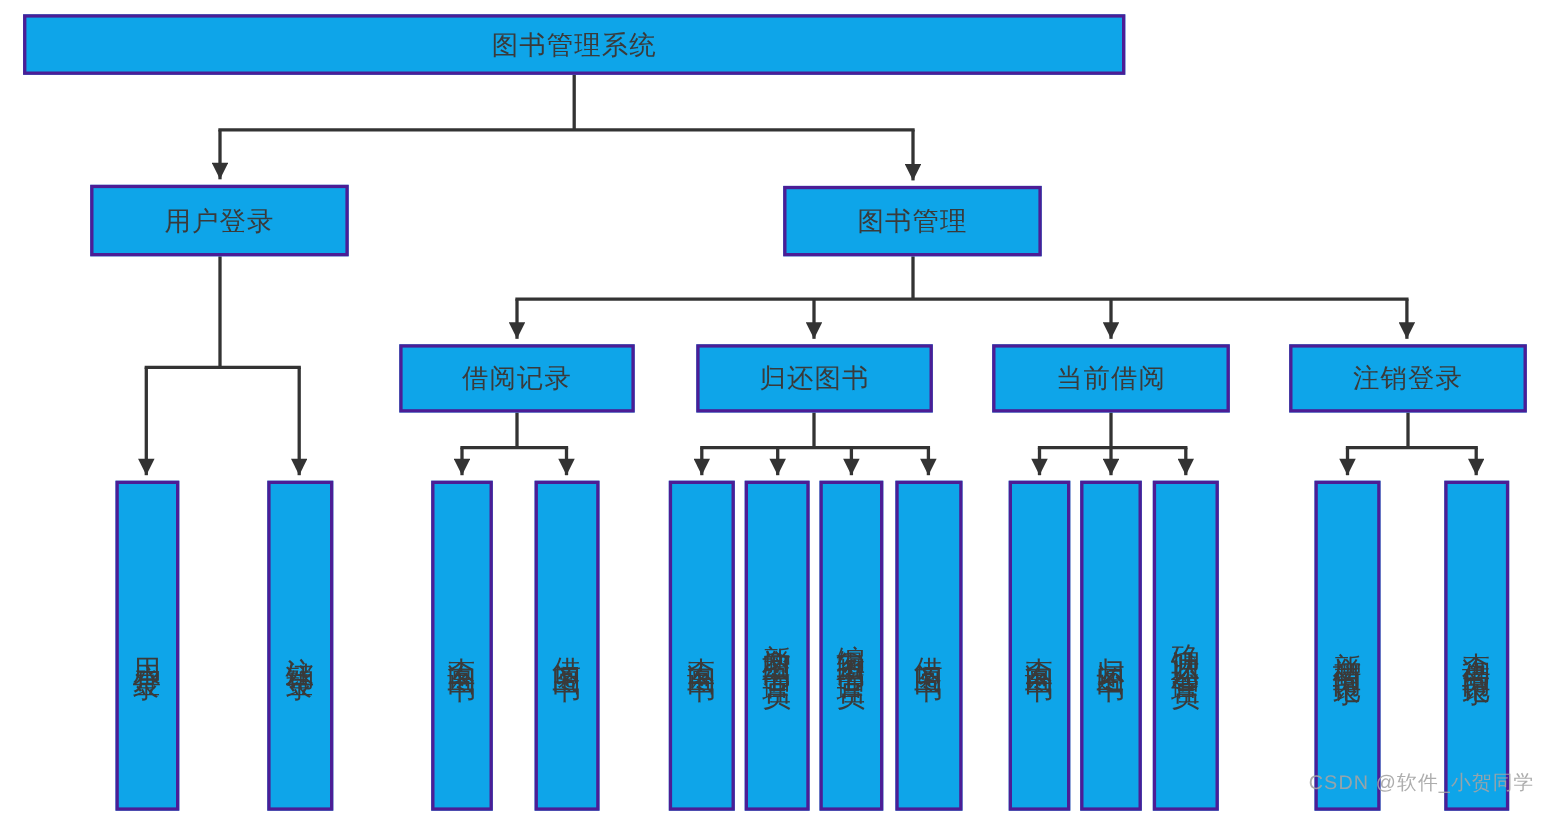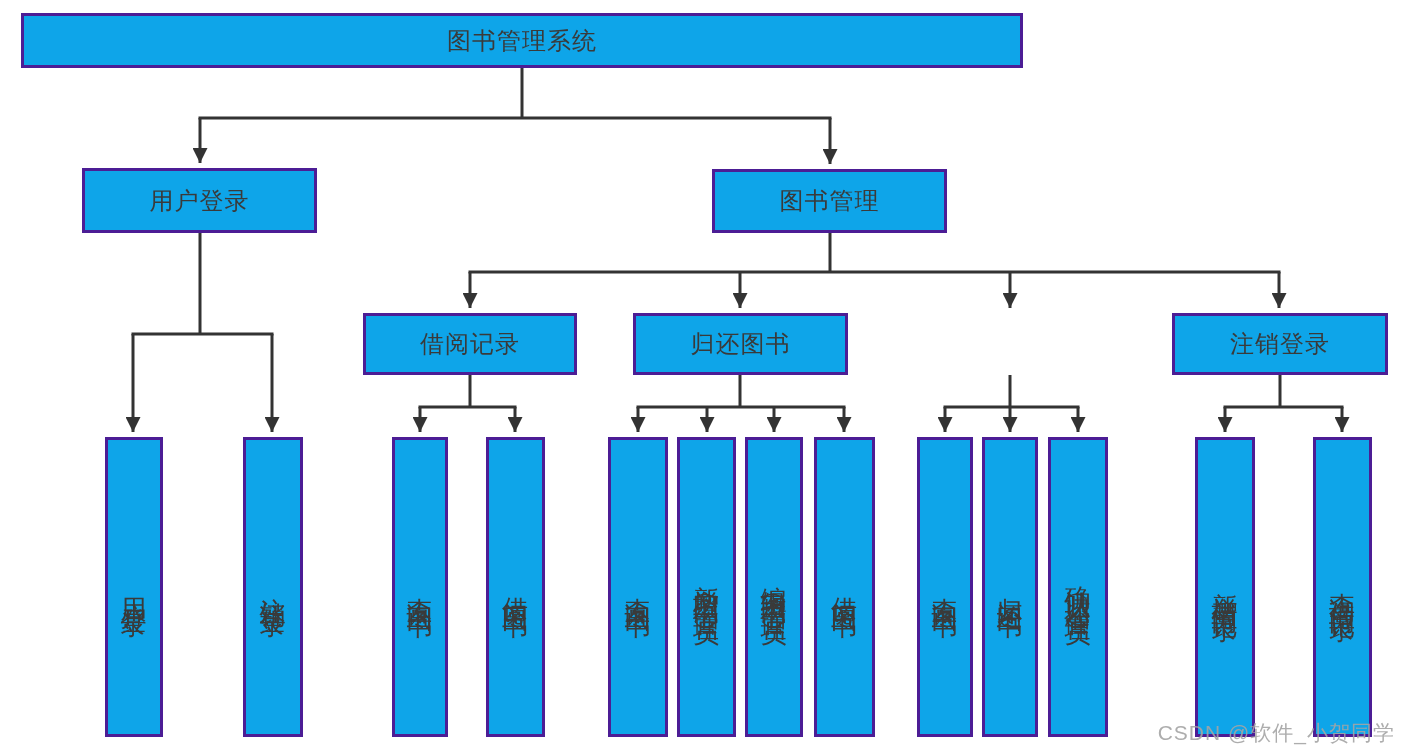--- a/index.html
+++ b/index.html
@@ -35,22 +35,22 @@
     writing-mode: vertical-rl;
     text-orientation: mixed;
     font-size: 26px;
     letter-spacing: 5px;
     color: #3a3a3a;
     line-height: 1;
   }
   .watermark {
     position: absolute;
     right: 10px;
-    bottom: 0;
-    font-size: 21px;
+    bottom: 24px;
+    font-size: 18px;
     color: rgba(164, 164, 164, 0.9);
     letter-spacing: 1px;
     z-index: 10;
     white-space: nowrap;
   }
 </style>
 </head>
 <body>
 
 <div class="canvas">
@@ -115,20 +115,23 @@
   <div class="box" style="left:712px;top:169px;width:235px;height:64px">
     <span class="h-text">图书管理</span>
   </div>
 
   <div class="box" style="left:363px;top:313px;width:214px;height:62px">
     <span class="h-text">借阅记录</span>
   </div>
   <div class="box" style="left:633px;top:313px;width:215px;height:62px">
     <span class="h-text">归还图书</span>
   </div>
+  <div class="box" style="left:902px;top:313px;width:216px;height:62px">
+    <span class="h-text">当前借阅</span>
+  </div>
   <div class="box" style="left:1172px;top:313px;width:216px;height:62px">
     <span class="h-text">注销登录</span>
   </div>
 
   <div class="box" style="left:105px;top:437px;width:58px;height:300px">
     <span class="v-text">用户登录</span>
   </div>
   <div class="box" style="left:243px;top:437px;width:60px;height:300px">
     <span class="v-text">注销登录</span>
   </div>

